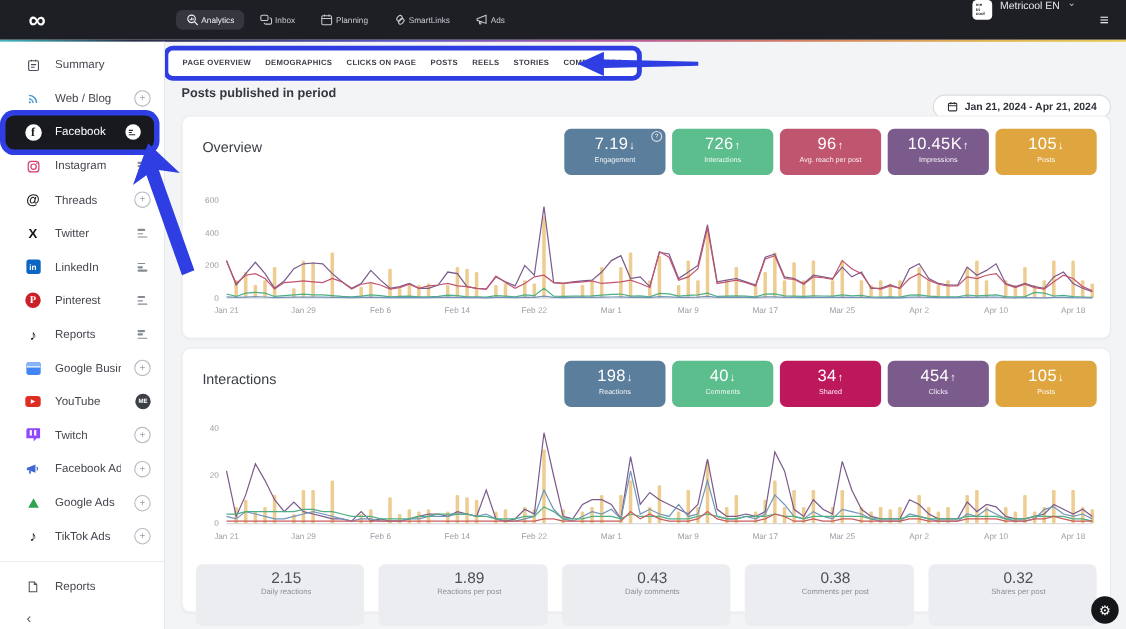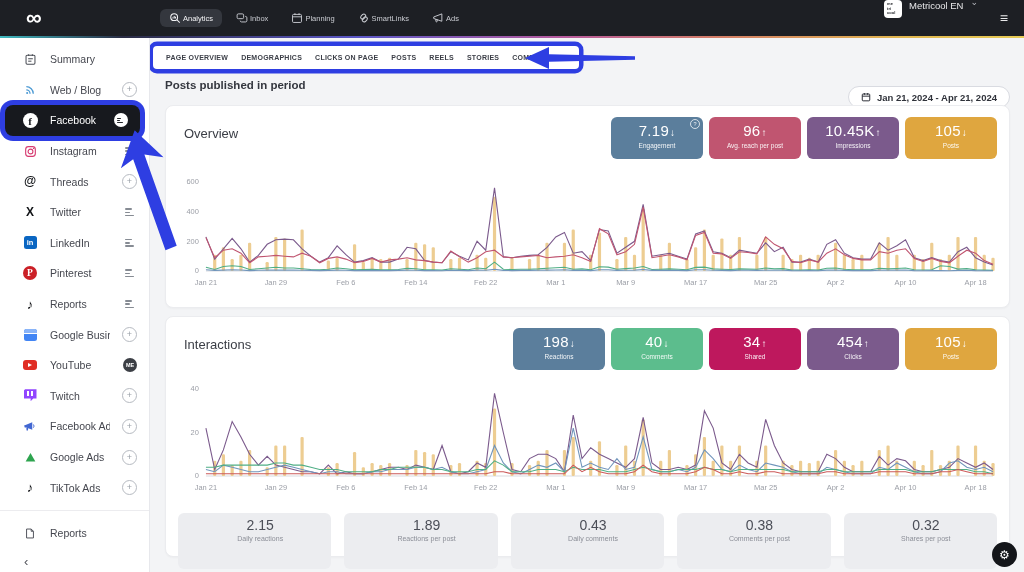--- a/index.html
+++ b/index.html
@@ -382,20 +382,24 @@
 
   <h2 class="page-title">Posts published in period</h2>
 
   <section class="panel overview">
     <div class="panel-title">Overview</div>
     <div class="cards" id="cards-overview">
         <div class="mcard" style="background: rgb(91, 126, 156);">
           <div class="v">7.19<span class="tr">↓</span></div>
           <div class="l">Engagement</div>
           <span class="info-dot">?</span>
+        </div>
+        <div class="mcard" style="background: rgb(92, 189, 141);">
+          <div class="v">726<span class="tr">↑</span></div>
+          <div class="l">Interactions</div>
         </div>
         <div class="mcard" style="background: rgb(192, 85, 112);">
           <div class="v">96<span class="tr">↑</span></div>
           <div class="l">Avg. reach per post</div>
         </div>
         <div class="mcard" style="background: rgb(123, 90, 140);">
           <div class="v">10.45K<span class="tr">↑</span></div>
           <div class="l">Impressions</div>
         </div>
         <div class="mcard" style="background: rgb(223, 166, 63);">

